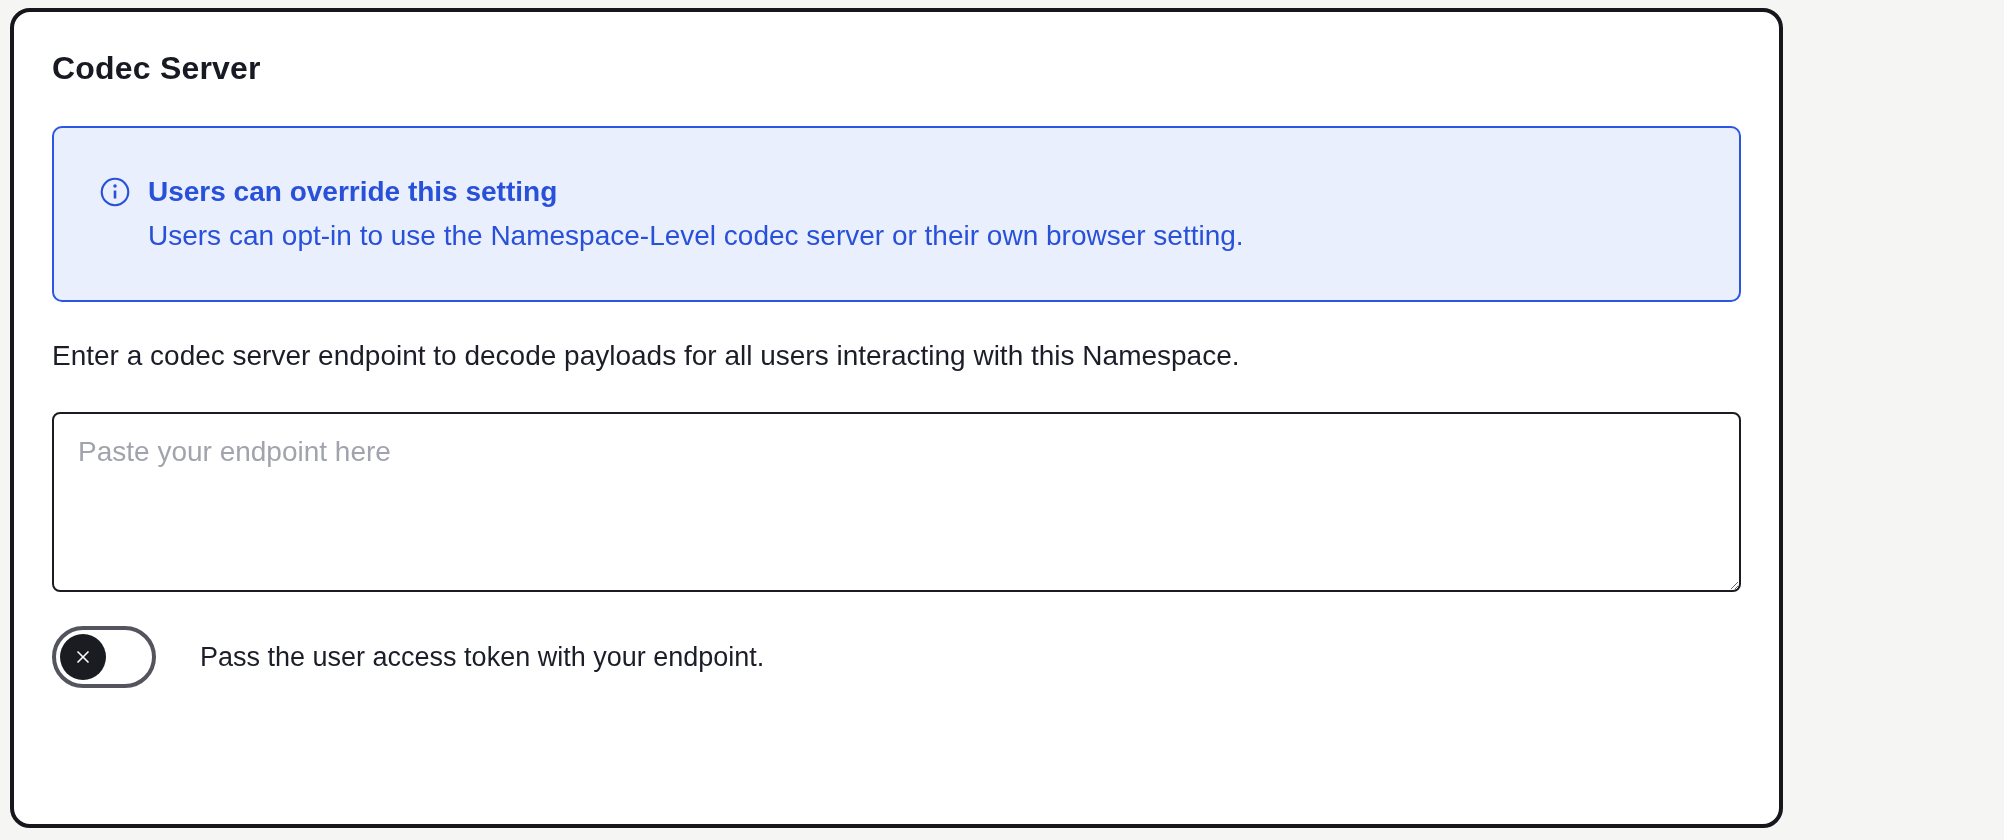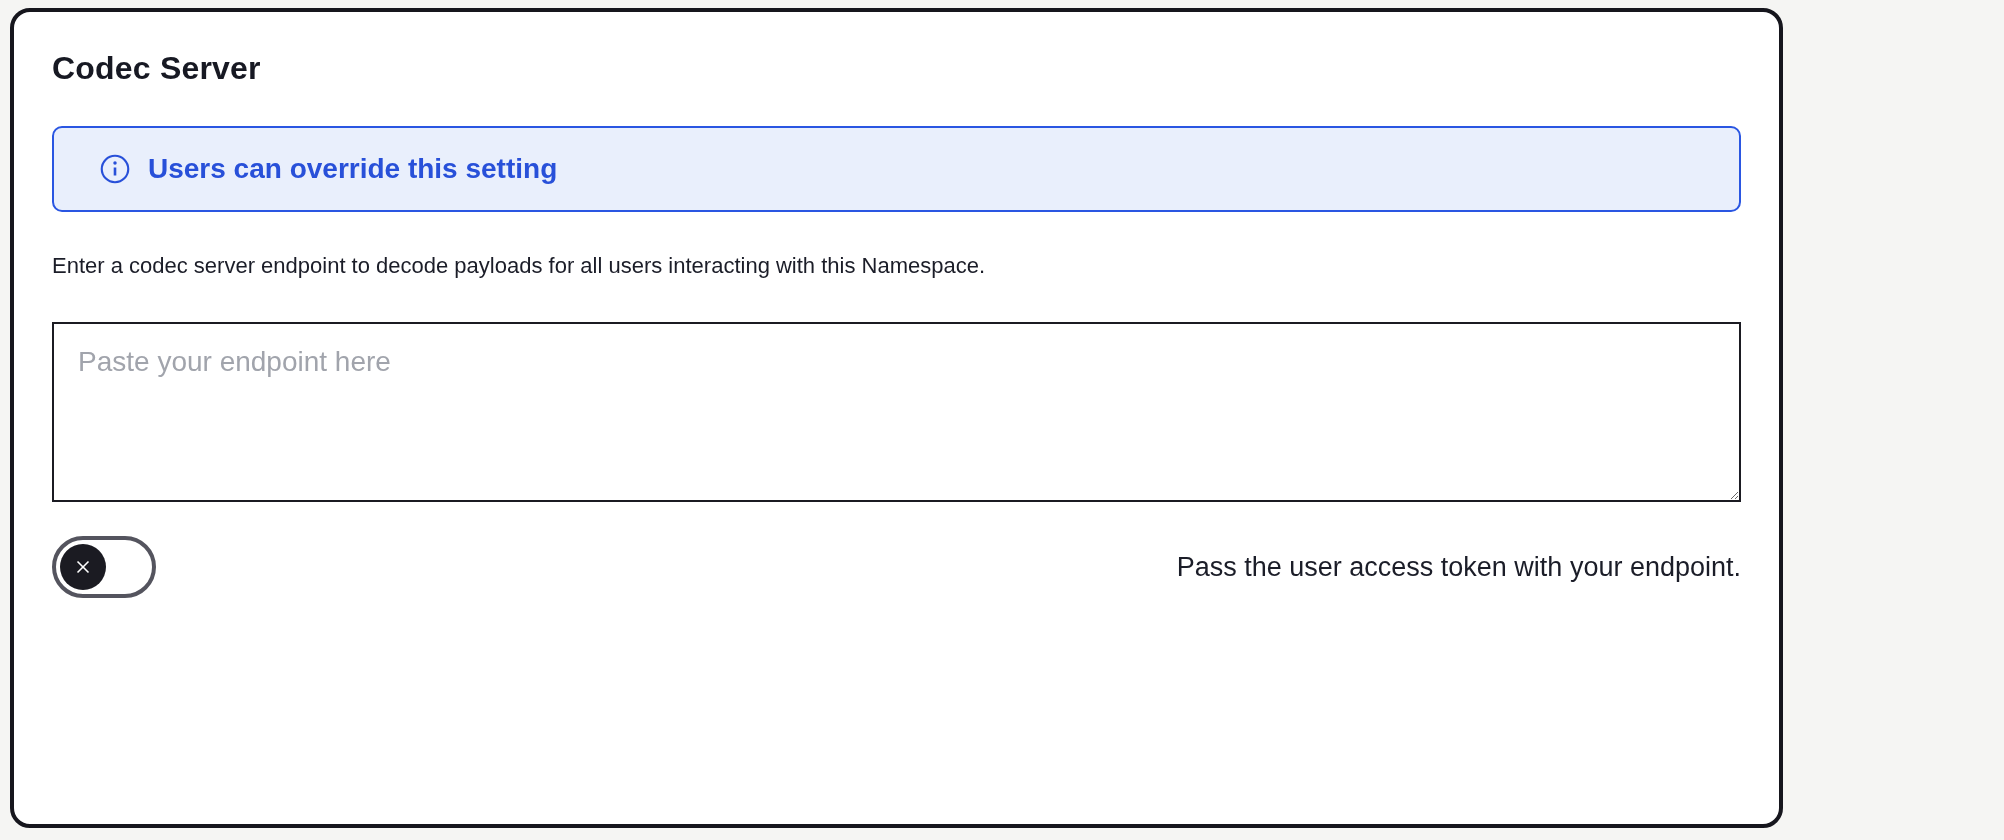--- a/index.html
+++ b/index.html
@@ -26,60 +26,59 @@
     line-height: 1.3;
     color: #171923;
     letter-spacing: 0.2px;
   }
 
   .banner {
     margin-top: 36px;
     background: #e9effc;
     border: 2px solid #2a56e2;
     border-radius: 10px;
-    padding: 19px 46px;
+    padding: 42px 46px;
     display: flex;
     align-items: flex-start;
     gap: 18px;
     color: #2850d9;
   }
   .banner-icon { flex: 0 0 auto; margin-top: 7px; display: block; }
   .banner-text { font-size: 28px; line-height: 44px; }
   .banner-title { font-weight: 700; }
   .banner-desc { font-weight: 400; }
 
   .endpoint-label {
     margin-top: 32px;
-    font-size: 22px;
+    font-size: 28px;
     line-height: 44px;
     color: #1b1d28;
   }
 
   .endpoint-input {
     display: block;
     margin-top: 34px;
     width: 100%;
     height: 180px;
     border: 2px solid #1b1b22;
-    border-radius: 0;
+    border-radius: 8px;
     padding: 22px 24px;
     font-family: "Liberation Sans", "DejaVu Sans", sans-serif;
     font-size: 28px;
     color: #737373;
     resize: vertical;
     outline: none;
     background: #ffffff;
   }
   .endpoint-input::placeholder { color: #a1a4ac; opacity: 1; }
 
   .toggle-row {
     display: flex;
     align-items: center;
-    gap: 18px;
-    justify-content: space-between;
+    gap: 44px;
   }
   .toggle-row.first { margin-top: 34px; }
   .toggle-row.second { margin-top: 30px; }
 
   .toggle {
     position: relative;
     width: 104px;
     height: 62px;
     border: 4px solid #54545e;
     border-radius: 34px;
@@ -114,20 +113,21 @@
     <h1 class="card-title">Codec Server</h1>
 
     <div class="banner">
       <svg class="banner-icon" width="30" height="30" viewBox="0 0 24 24" aria-hidden="true">
         <circle cx="12" cy="12" r="10.6" fill="none" stroke="#2850d9" stroke-width="1.7"></circle>
         <line x1="12" y1="10.8" x2="12" y2="17.2" stroke="#2850d9" stroke-width="2.1"></line>
         <circle cx="12" cy="7.1" r="1.4" fill="#2850d9"></circle>
       </svg>
       <div class="banner-text">
         <div class="banner-title">Users can override this setting</div>
+        <div class="banner-desc">Users can opt-in to use the Namespace-Level codec server or their own browser setting.</div>
       </div>
     </div>
 
     <p class="endpoint-label">Enter a codec server endpoint to decode payloads for all users interacting with this Namespace.</p>
 
     <textarea class="endpoint-input" placeholder="Paste your endpoint here" style=""></textarea>
 
     <div class="toggle-row first">
       <button class="toggle" type="button" aria-checked="false" role="switch">
         <span class="toggle-knob">

